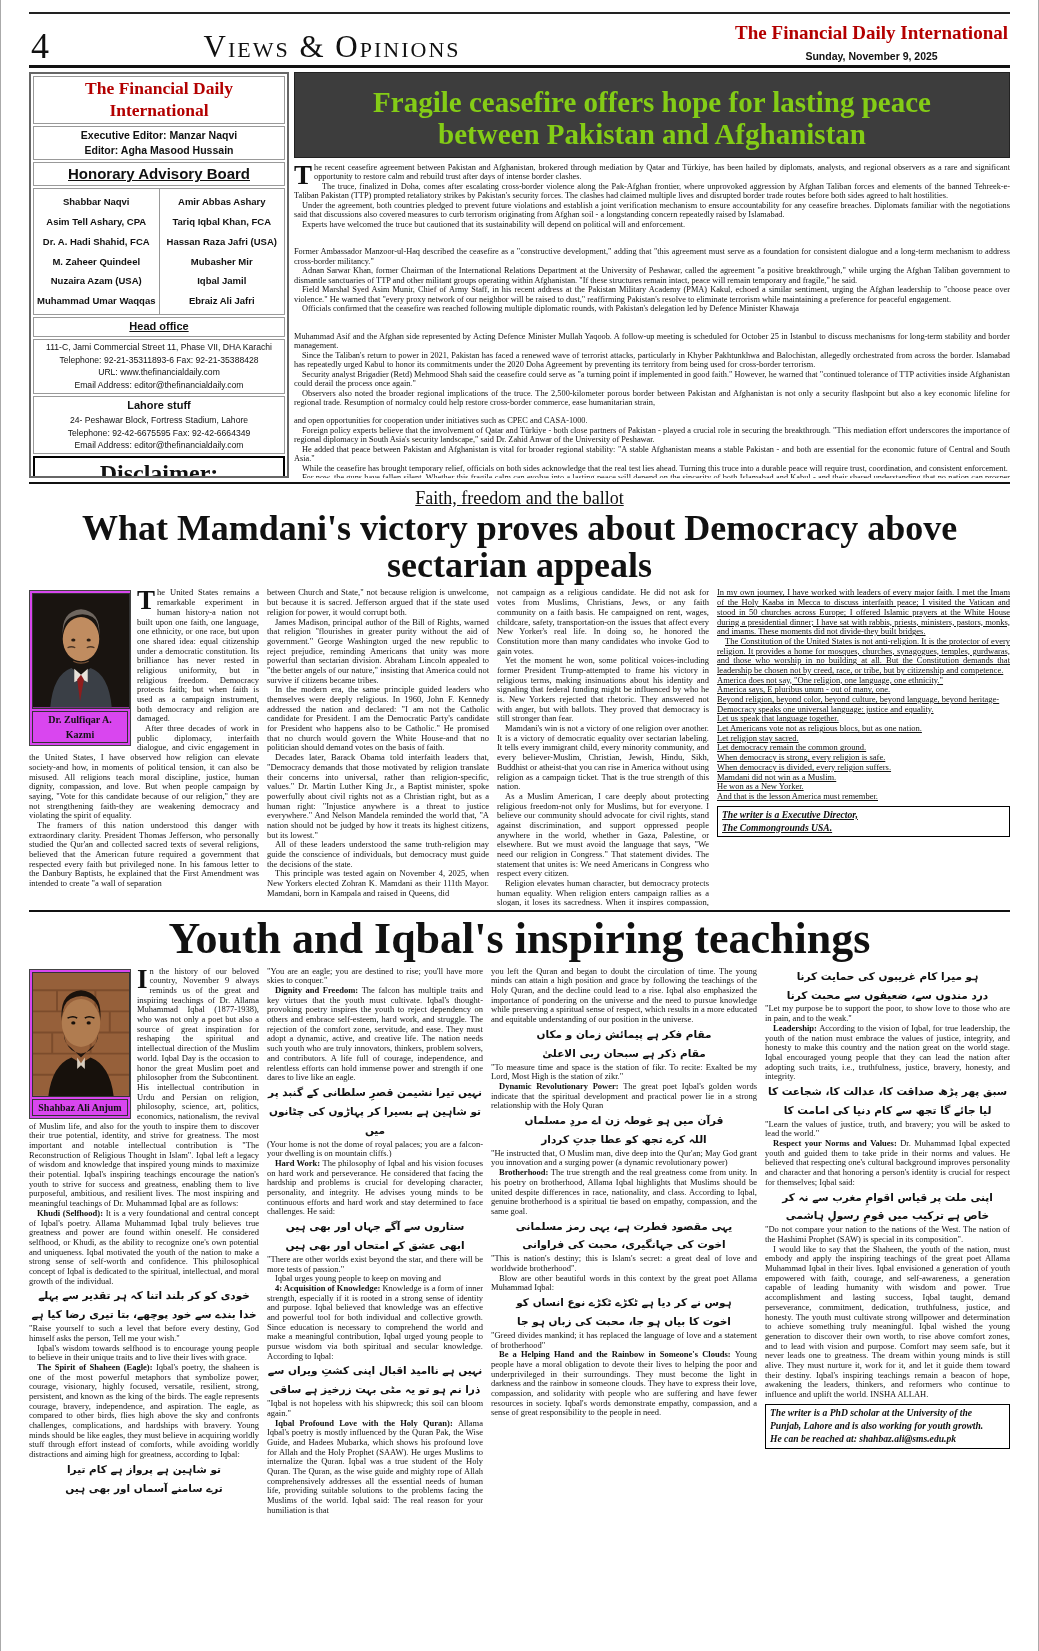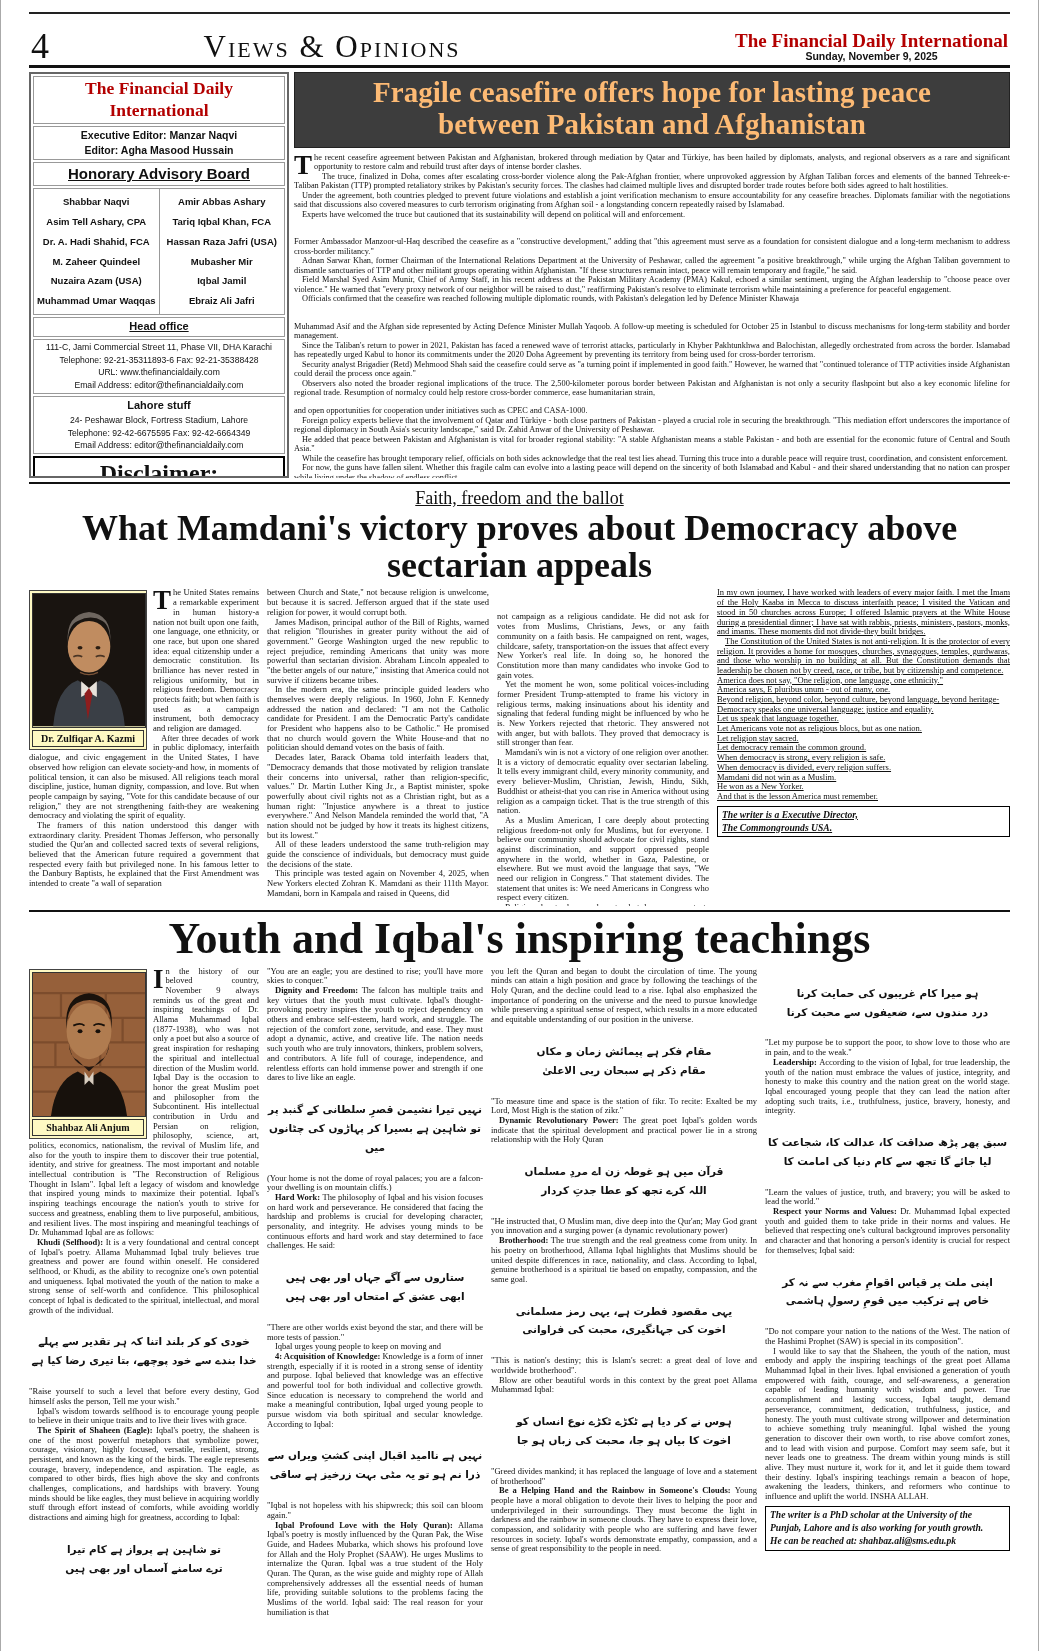--- a/index.html
+++ b/index.html
@@ -9,21 +9,21 @@
   .inner{padding:4px 28px 0 28px;box-sizing:border-box;}
   .topline{height:2px;background:#222;margin:8px 0 2px 0;}
 
   
   .hdr{display:flex;align-items:flex-end;justify-content:space-between;height:46px;padding:0 2px;}
   .pgnum{font-size:36px;line-height:.9;font-weight:normal;}
   .section-title{font-variant:small-caps;font-size:31px;letter-spacing:2px;line-height:1;
                  transform:translateX(-60px);}
   .brand{text-align:center;}
   .brand-name{color:#b30000;font-weight:bold;font-size:19px;line-height:1;}
-  .brand-date{font-family:"Liberation Sans",sans-serif;font-weight:bold;font-size:10.5px;}
+  .brand-date{font-family:"Liberation Sans",sans-serif;font-weight:bold;font-size:10.5px;margin-top:8px;}
   .hdr-rule{height:3px;background:#111;margin:3px 0 4px 0;}
 
   
   .top-section{display:flex;gap:5px;height:406px;overflow:hidden;}
 
   .masthead{width:260px;flex:0 0 260px;border:2px solid #666;padding:2px;box-sizing:border-box;
             font-family:"Liberation Sans",sans-serif;text-align:center;overflow:hidden;}
   .mh-box{border:1px solid #999;margin-bottom:2px;padding:1px 2px;}
   .mh-title{color:#b30000;font-family:"Liberation Serif",serif;font-weight:bold;font-size:17.5px;line-height:1.25;}
   .mh-editors{font-weight:bold;font-size:10.5px;line-height:1.45;}
@@ -40,44 +40,44 @@
 
   
   .cols{display:flex;gap:8px;}
   .col{overflow:hidden;}
   .p{margin:0;text-align:justify;text-indent:8px;line-height:1.14;}
   .dc{text-indent:0;}
   .dc::first-letter{float:left;font-size:27px;line-height:22px;font-weight:bold;padding:1px 2px 0 0;}
   .ct{text-indent:0;}
   .q{text-indent:0;}
   .u{direction:rtl;text-indent:0;text-align:center;font-family:"DejaVu Sans",sans-serif;
-     font-size:10.5px;line-height:1.8;white-space:pre-line;margin:17px 0;font-weight:bold;}
+     font-size:10.5px;line-height:1.8;white-space:pre-line;margin:0 0;font-weight:bold;}
 
   
   .lead-article{flex:1;min-width:0;}
-  .lead-headline{margin:0 0 5px 0;background:#3d3d3d;color:#fdba74;text-align:center;
-                 font-size:29px;line-height:1.12;font-weight:bold;padding:3px 30px 6px 30px;
+  .lead-headline{margin:0 0 5px 0;background:#3d3d3d;color:#84cc16;text-align:center;
+                 font-size:29px;line-height:1.12;font-weight:bold;padding:13px 30px 6px 30px;
                  border:1px solid #222;}
   .cf{height:330px;font-size:8.3px;flex-direction:column;}
   .cf .col{flex:1;}
 
   
   .rule{height:2px;background:#111;margin:4px 0;}
 
   
   .kicker{text-align:center;font-size:18px;text-decoration:underline;line-height:1.2;margin-top:2px;}
   .mm-headline{margin:0;text-align:center;font-size:36px;line-height:1.04;font-weight:bold;}
   .mm{height:318px;font-size:8.5px;margin-top:4px;}
   .mm .c1{flex:0 0 230px;}
   .mm .c2{flex:0 0 222px;}
-  .mm .c3{flex:0 0 212px;margin-top:24px;}
+  .mm .c3{flex:0 0 212px;}
   .mm .c4{flex:1;text-decoration:underline;}
 
-  figure.photo{float:left;margin:2px 6px 2px 0;width:118px;border:1px solid #444;
-               padding:2px;background:#fef9c3;box-sizing:border-box;}
+  figure.photo{float:left;margin:2px 6px 2px 0;width:102px;border:1px solid #444;
+               padding:2px;background:#d946ef;box-sizing:border-box;}
   figure.photo svg{display:block;width:100%;border:1px solid #333;}
   figure.photo figcaption{margin-top:2px;border:1px solid #333;text-align:center;
                           font-weight:bold;font-size:10px;line-height:1.5;}
 
   .credit{border:1.5px solid #000;margin-top:4px;padding:2px 4px;
           font-weight:bold;font-style:italic;font-size:9.6px;line-height:1.35;white-space:pre-line;}
 
   
   .iq-headline{margin:1px 0 4px 0;text-align:center;font-size:44px;line-height:1.05;font-weight:bold;}
   .iq{height:668px;font-size:8.5px;}

